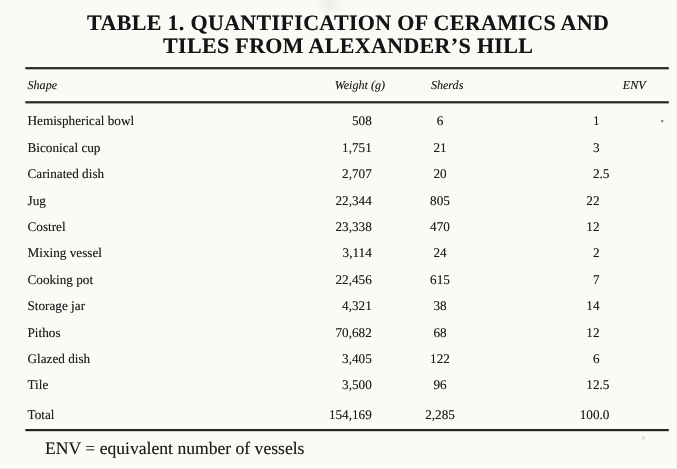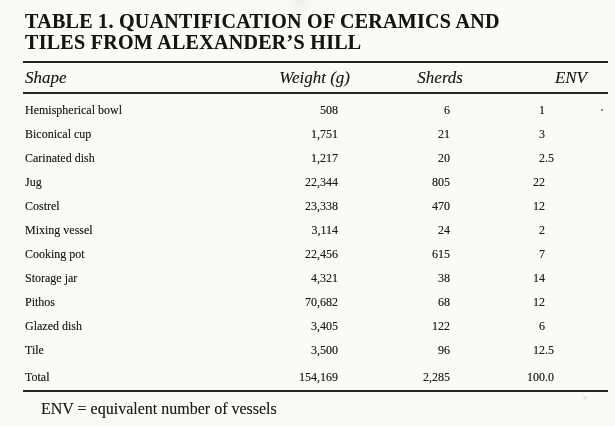--- a/index.html
+++ b/index.html
@@ -26,54 +26,54 @@
   }
   .table-title {
     margin: 0;
     padding-left: 2px;
     font-weight: 700;
     font-size: 20px;
     line-height: 20.5px;
     letter-spacing: 0.3px;
     color: #141414;
   }
-  .table-title .line { display: block; white-space: nowrap; }
+  .table-title .line { display: block; white-space: nowrap; text-align: center; }
 
   .quant-table {
     margin-top: 9px;
     border-bottom: 2.5px solid #242424;
   }
   .grid-row {
     display: grid;
     grid-template-columns: 207px 120px 113px 145px;
   }
   .thead {
     border-top: 2.5px solid #242424;
     border-bottom: 2.5px solid #242424;
     padding: 7px 0 6px 0;
     font-style: italic;
-    font-size: 17px;
+    font-size: 11px;
     line-height: 16px;
   }
   .tbody { padding-top: 4px; }
   .row {
     height: 24px;
     line-height: 24px;
     font-size: 12px;
   }
   .row.total {
     margin-top: 3px;
     height: 25px;
     line-height: 25px;
   }
   .cell { white-space: nowrap; }
   .cell.shape  { padding-left: 2px; text-align: left; }
   .cell.num    { text-align: right; }
   .cell.weight { padding-right: 12px; }
-  .cell.sherds { padding-right: 13px; }
+  .cell.sherds { padding-right: 13px; text-align: center; }
   .cell.env    { padding-right: 49px; }
   .thead .cell.weight, .thead .cell.sherds { padding-right: 0; font-family: Liberation Serif, serif; }
   .thead .cell.env { padding-right: 21px; }
   .dec-part {
     display: inline-block;
     width: 14px;
     text-align: left;
   }
   .footnote {
     margin: 8px 0 0 16px;
@@ -115,21 +115,21 @@
 
         <div class="grid-row row">
           <div class="cell shape">Biconical cup</div>
           <div class="cell num weight">1,751</div>
           <div class="cell num sherds">21</div>
           <div class="cell num env dec-align"><span>3</span><span class="dec-part"></span></div>
         </div>
 
         <div class="grid-row row">
           <div class="cell shape">Carinated dish</div>
-          <div class="cell num weight">1,217</div>
+          <div class="cell num weight">2,707</div>
           <div class="cell num sherds">20</div>
           <div class="cell num env dec-align"><span>2</span><span class="dec-part">.5</span></div>
         </div>
 
         <div class="grid-row row">
           <div class="cell shape">Jug</div>
           <div class="cell num weight">22,344</div>
           <div class="cell num sherds">805</div>
           <div class="cell num env dec-align"><span>22</span><span class="dec-part"></span></div>
         </div>

